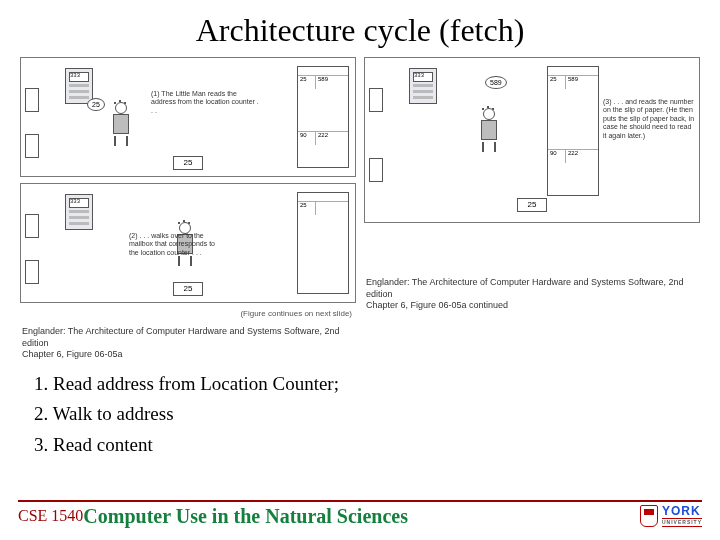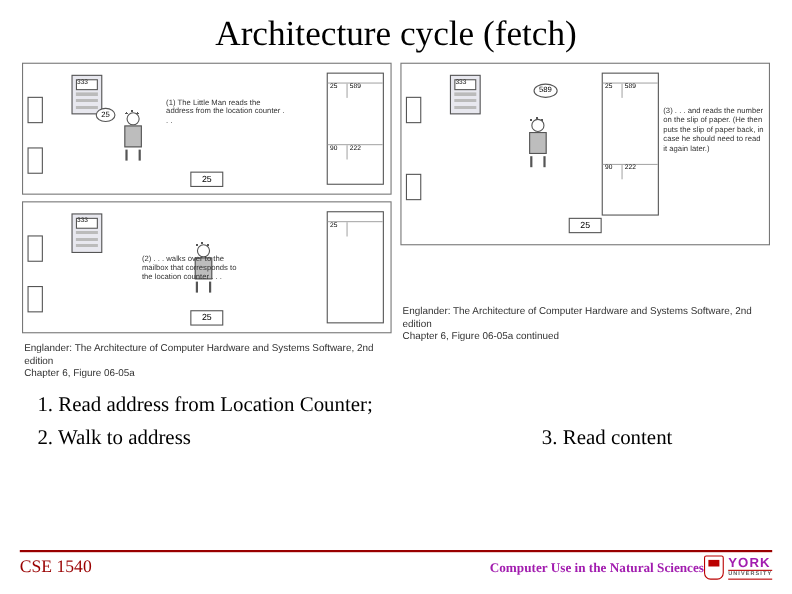--- a/index.html
+++ b/index.html
@@ -175,23 +175,24 @@
   
   .steps {
     padding: 4px 22px 0 34px;
     font-family: "Times New Roman", serif;
     font-size: 19px;
     line-height: 1.6;
   }
   .steps .row23 {
     display: flex;
     justify-content: space-between;
+    flex-direction: column;
   }
   .steps .s2 { flex: 0 0 54%; }
-  .steps .s3 { flex: 0 0 44%; text-align: center; }
+  .steps .s3 { flex: 0 0 44%; }
   
   .footer-sep {
     position: absolute;
     left: 18px; right: 18px; bottom: 38px;
     height: 2px;
     background: #990000;
   }
   .footer {
     position: absolute;
     left: 18px; right: 18px; bottom: 10px;
@@ -200,24 +201,24 @@
     justify-content: space-between;
     height: 28px;
   }
   .course-code {
     font-family: "Times New Roman", serif;
     font-size: 16px;
     color: #990000;
   }
   .footer-center {
     font-family: "Times New Roman", serif;
-    font-size: 12px;
+    font-size: 20px;
     font-weight: bold;
-    color: #a21caf;
-    text-align: right;
+    color: #15803d;
+    text-align: left;
     flex: 1;
   }
   .logo {
     display: flex;
     align-items: center;
     gap: 4px;
   }
   .logo-shield {
     width: 18px; height: 22px;
     border: 1px solid #b00;
@@ -229,21 +230,21 @@
     content: "";
     position: absolute;
     top: 3px; left: 3px; right: 3px; height: 6px;
     background: #b00;
   }
   .logo-text {
     display: flex; flex-direction: column;
     font-family: Arial, sans-serif;
     line-height: 1;
   }
-  .logo-text .y { font-size: 12px; font-weight: bold; color: #a21caf; letter-spacing: 1px; }
+  .logo-text .y { font-size: 12px; font-weight: bold; color: #1d4ed8; letter-spacing: 1px; }
   .logo-text .u { font-size: 5px; font-weight: bold; color: #555; letter-spacing: 1px; padding: 1px 0; border-top:1px solid #b00; border-bottom:1px solid #b00; margin-top:1px;}
 </style>
 </head>
 <body>
 
 <div class="title">Architecture cycle (fetch)</div>
 
 <div class="figures">
 
   <div class="fig-col">
@@ -290,20 +291,21 @@
       <div class="man" style="top:38px; left:150px">
         <div class="hair"></div>
           <div class="head"></div>
           <div class="body"></div>
           <div class="legs"></div>
       </div>
       <div class="counter">25</div>
       <div class="step-label" style="top:48px; left:108px; max-width:90px">(2) . . . walks over to the mailbox that corresponds to the location counter . . .</div>
     </div>
 
+    <div class="hint">(Figure continues on next slide)</div>
     <div class="fig-caption" style="white-space:pre-line">Englander: The Architecture of Computer Hardware and Systems Software, 2nd edition
 Chapter 6, Figure 06-05a</div>
   </div>
 
   <div class="fig-col">
     <div class="panel" style="height:166px">
       <div class="door top"></div>
       <div class="door bot" style="bottom:40px"></div>
       <div class="calc">
         <div class="calc-val">333</div>

